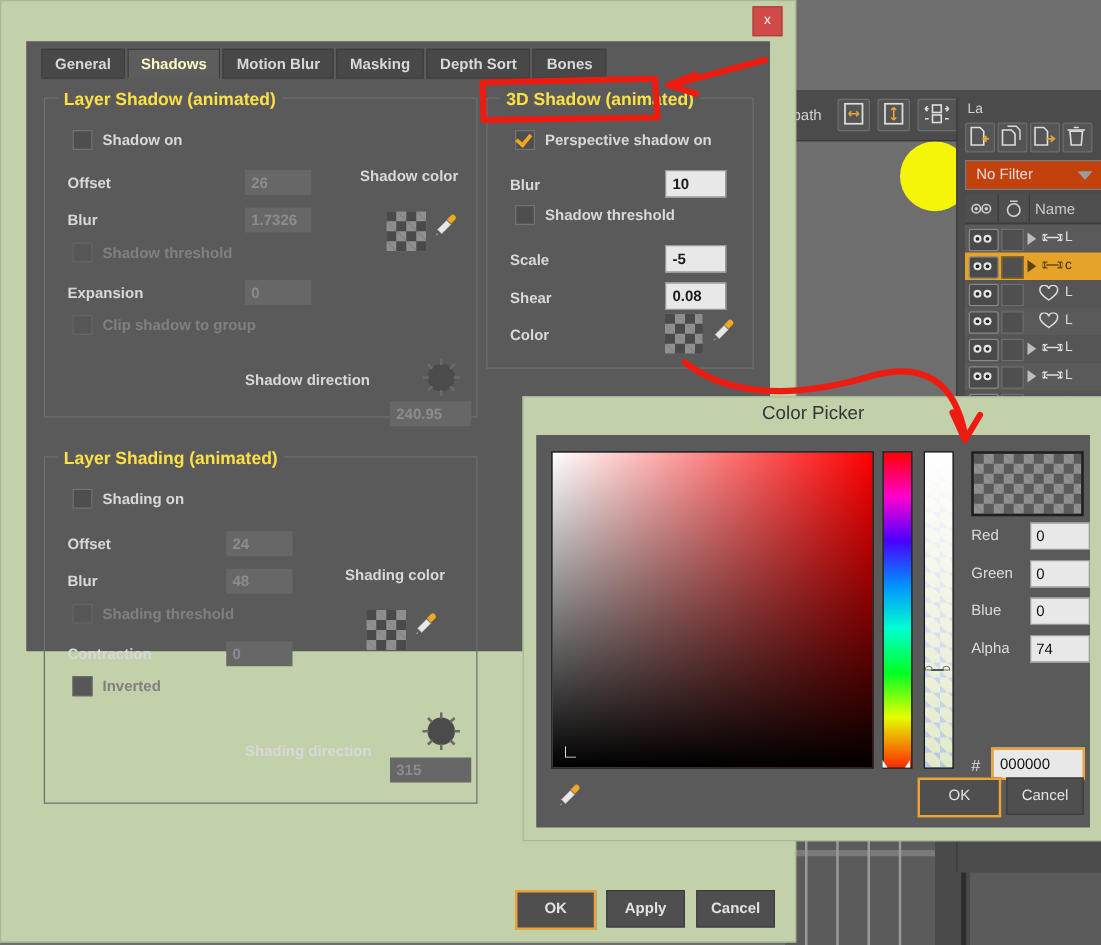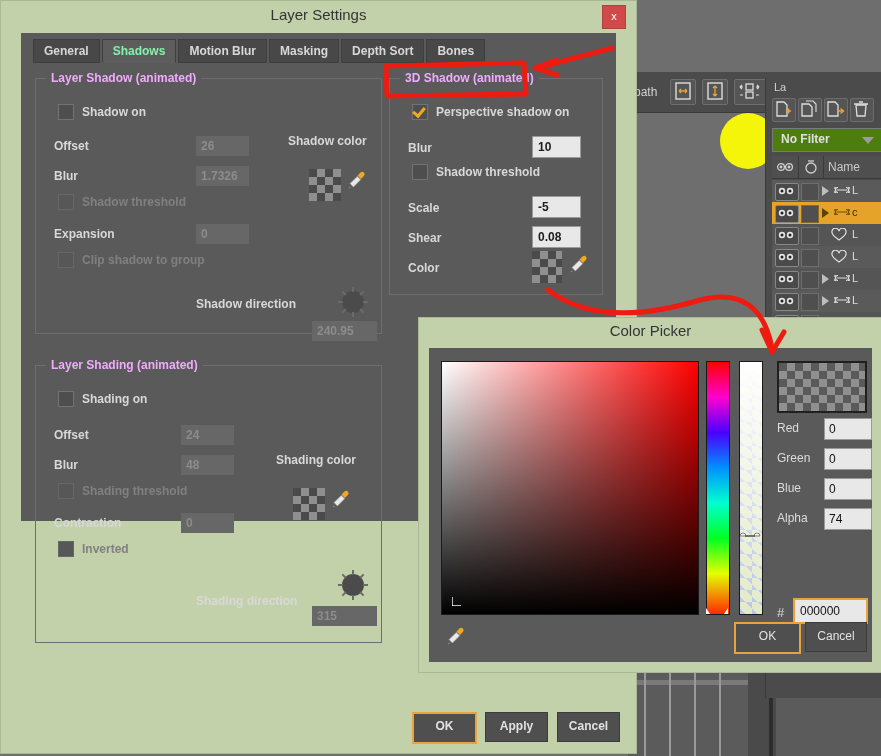--- a/index.html
+++ b/index.html
@@ -28,21 +28,21 @@
   #timeline .tl-head{position:absolute;left:0;top:8px;width:120px;height:5px;background:#7a7a7a;}
   .tl-line{position:absolute;top:0;width:2px;height:84px;background:#9a9a9a;}
   #tl-dark{position:absolute;left:120px;top:0;width:28px;height:84px;background:#4a4a4a;}
   #tl-dark2{position:absolute;left:141px;top:0;width:4px;height:84px;background:#2d2d2d;}
 
   
   #layers-panel{position:absolute;left:765px;top:78px;width:116px;height:620px;background:#4b4b4b;border-left:1px solid #3a3a3a;}
   #layers-title{position:absolute;left:8px;top:3px;font-size:11px;color:#d2d2d2;}
   #layers-btnbar{position:absolute;left:6px;top:20px;width:112px;height:24px;}
   .lb{position:absolute;top:0;width:22px;height:22px;background:#555;border:1px solid #6d6d6d;border-radius:2px;}
-  #layers-filter{position:absolute;left:6px;top:50px;width:108px;height:22px;background:#4d7c0f;border:1px solid #7a7a7a;border-radius:0;font-weight:bold;}
+  #layers-filter{position:absolute;left:6px;top:50px;width:108px;height:22px;background:#c2410c;border:1px solid #7a7a7a;border-radius:0;}
   #layers-filter .ft{position:absolute;left:8px;top:3px;font-size:12px;color:#e0e0e0;}
   #layers-filter .fc{position:absolute;right:7px;top:8px;width:0;height:0;border-left:6px solid transparent;border-right:6px solid transparent;border-top:7px solid #9c9c9c;}
   #layers-head{position:absolute;left:6px;top:78px;width:112px;height:22px;background:#4f4f4f;border-bottom:1px solid #3a3a3a;}
   #layers-head .c1{position:absolute;left:0;top:0;width:26px;height:22px;border-right:1px solid #3a3a3a;}
   #layers-head .c2{position:absolute;left:27px;top:0;width:24px;height:22px;border-right:1px solid #3a3a3a;}
   #layers-head .nm{position:absolute;left:56px;top:4px;font-size:12px;color:#c9c9c9;}
   .lrow{position:absolute;left:6px;width:112px;height:22px;background:#5a5a5a;border-bottom:1px solid #4a4a4a;}
   .lrow.alt{background:#555;}
   .lrow.sel{background:#e5a32a;}
   .lrow .eye{position:absolute;left:3px;top:3px;width:22px;height:16px;background:#4a4a4a;border:1px solid #888;border-radius:2px;}
@@ -56,24 +56,24 @@
 
   
   #layer-settings{position:absolute;left:0;top:0;width:635px;height:752px;background:#c3d1ab;border:1px solid #aab995;}
   #ls-title{position:absolute;left:0;top:0;width:635px;height:28px;}
   #ls-title .t{position:absolute;left:0;top:5px;width:635px;text-align:center;font-size:15px;color:#343434;}
   #ls-close{position:absolute;right:10px;top:4px;width:22px;height:22px;background:#cf4a48;border:1px solid #b13f3d;color:#fff;font-size:11px;line-height:21px;text-align:center;cursor:pointer;}
   #ls-body{position:absolute;left:20px;top:32px;width:595px;height:488px;background:#5a5a5a;font-weight:bold;}
 
   #ls-tabs{position:absolute;left:12px;top:6px;height:24px;}
   .tab{position:relative;float:left;height:22px;line-height:22px;padding:0 10px;margin-right:2px;background:#484848;color:#d8d8d8;font-size:12px;border:1px solid #3e3e3e;cursor:pointer;}
-  .tab.active{background:#5d5d5d;color:#86efac;border-bottom-color:#5d5d5d;}
+  .tab.active{background:#5d5d5d;color:#fef9c3;border-bottom-color:#5d5d5d;}
 
   .groupbox{position:absolute;border:1px solid #6e6e6e;}
-  .groupbox > .gtitle{position:absolute;top:-8px;left:10px;background:#5a5a5a;padding:0 5px;font-size:12px;color:#f0abfc;}
+  .groupbox > .gtitle{position:absolute;top:-8px;left:10px;background:#5a5a5a;padding:0 5px;font-size:14px;color:#fde047;}
   .groupbox.hl{border-color:#6e6e6e;}
 
   .fld-label{position:absolute;font-size:12px;color:#d8d8d8;}
   .fld-label.dim{color:#808080;}
   .txtbox{position:absolute;height:20px;line-height:20px;background:#676767;color:#8c8c8c;font-size:12px;padding-left:5px;border:none;}
   .txtbox.on{background:#e8e8e8;color:#1c1c1c;border:1px solid #9a9a9a;}
   .cbx{position:absolute;width:14px;height:14px;background:#4e4e4e;border:1px solid #737373;}
   .cbx.dim{background:#575757;border-color:#666;}
   .cbx.checked{background:#4e4e4e;border:1px solid #737373;}
   .cbx.checked:after{content:"";position:absolute;left:2px;top:0px;width:5px;height:9px;border:solid #f0a81e;border-width:0 3px 3px 0;transform:rotate(40deg);}
@@ -317,21 +317,20 @@
       <span class="ic"><svg width="16" height="12" viewBox="0 0 16 12">
             <path d="M3 6h10M2 3.5a1.8 1.8 0 100 5M4 3.5a1.8 1.8 0 100 5M12 3.5a1.8 1.8 0 110 5M14 3.5a1.8 1.8 0 110 5" fill="none" stroke="#e0e0e0" stroke-width="1.1"></path>
           </svg></span>
       <span class="lname">L</span>
     </div>
   </div>
 </div>
 
 <div id="layer-settings">
   <div id="ls-title">
-    <div class="t">Layer Settings</div>
     <div id="ls-close">x</div>
   </div>
 
   <div id="ls-body">
 
     <div id="ls-tabs">
       <div class="tab">General</div>
       <div class="tab active">Shadows</div>
       <div class="tab">Motion Blur</div>
       <div class="tab">Masking</div>

